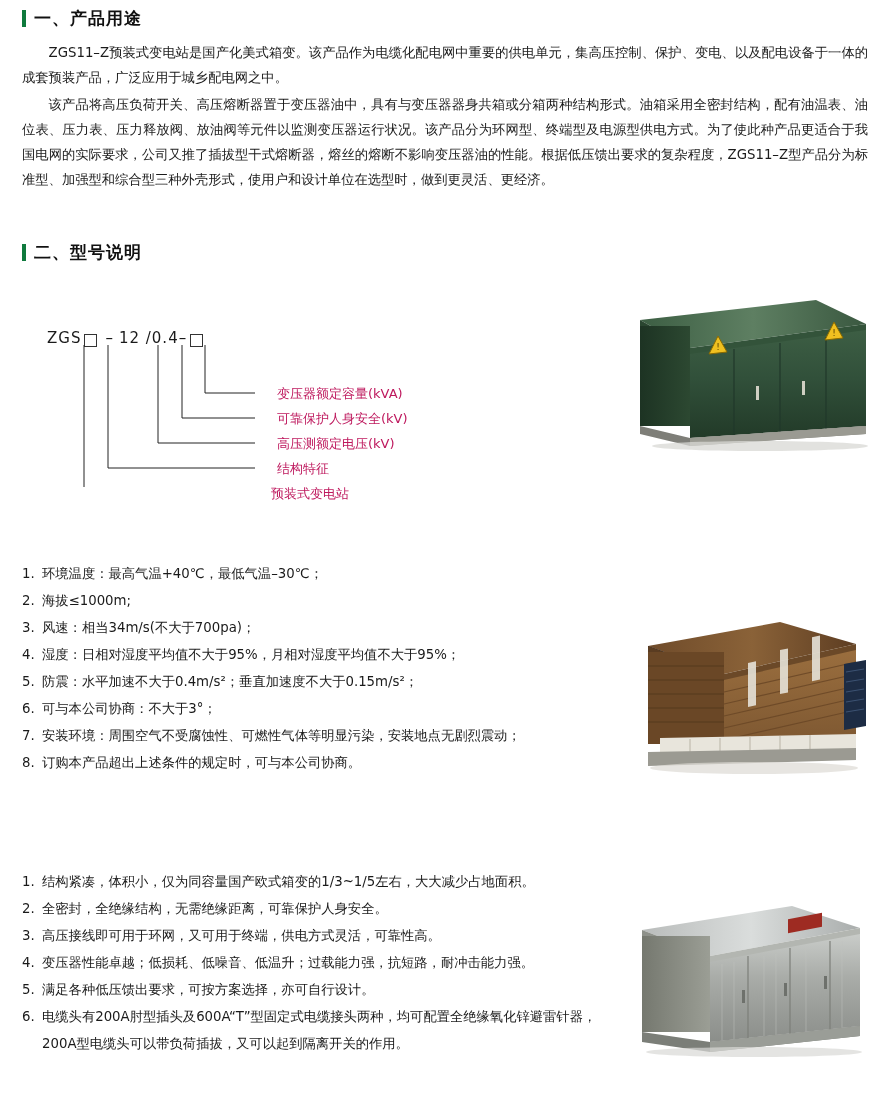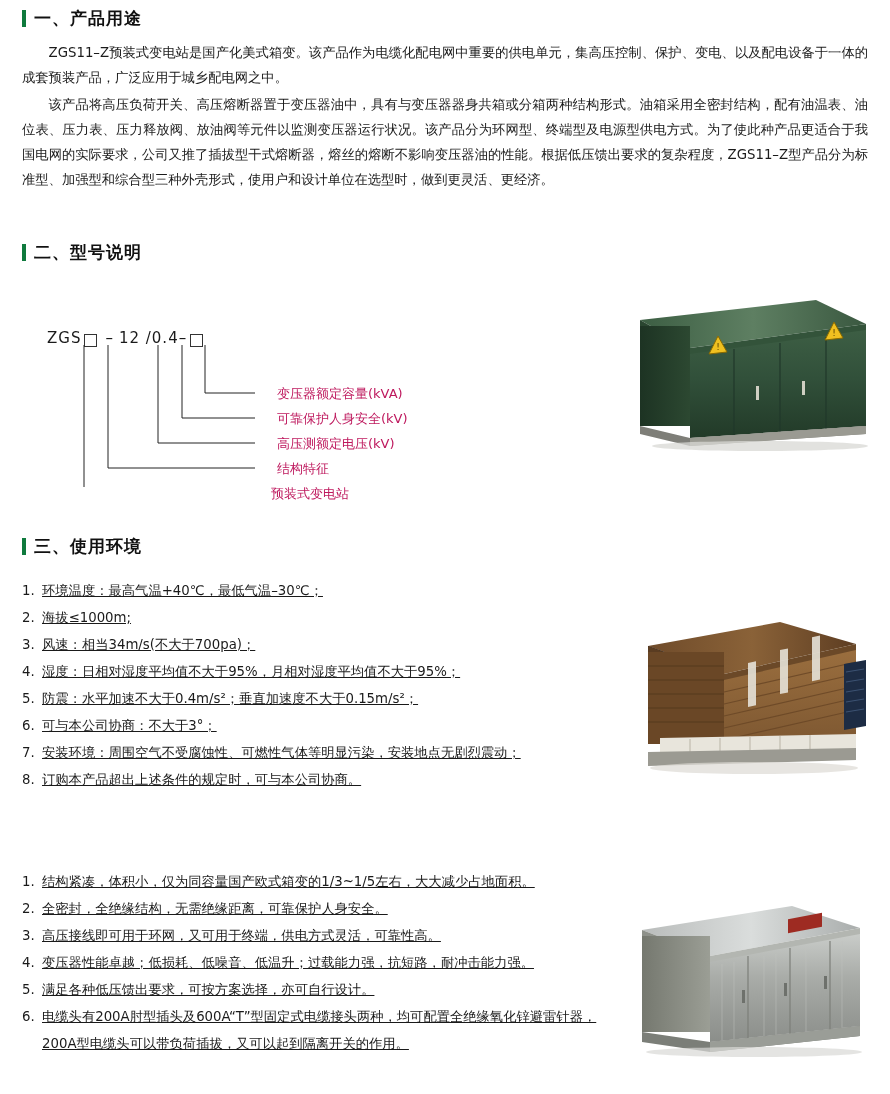--- a/index.html
+++ b/index.html
@@ -41,21 +41,21 @@
     text-align: justify;
     text-justify: inter-ideograph;
     color: #1a1a1a;
   }
   .indent { text-indent: 2em; }
 
   
   .numlist { font-size: 13.3px; line-height: 27px; }
   .numlist .li { display: flex; align-items: flex-start; }
   .numlist .num { width: 20px; flex: none; }
-  .numlist .body { flex: 1; text-decoration: underline; }
+  .numlist .body { flex: 1; }
 
   
   #sec1 { position: absolute; left: 22px; top: 10px; width: 846px; }
   #sec1 .section-head { margin-bottom: 6px; }
   #sec1 .para-wrap { width: 846px; }
 
   #sec2 { position: absolute; left: 22px; top: 244px; width: 846px; }
   #sec3 { position: absolute; left: 22px; top: 538px; width: 846px; }
   #sec4 { position: absolute; left: 22px; top: 846px; width: 846px; }
 
@@ -140,24 +140,20 @@
 
       <div class="leader-label" style="left:255px; top:98px;">变压器额定容量(kVA)</div>
       <div class="leader-label" style="left:255px; top:123px;">可靠保护人身安全(kV)</div>
       <div class="leader-label" style="left:255px; top:148px;text-align:right;">高压测额定电压(kV)</div>
       <div class="leader-label" style="left:255px; top:173px;">结构特征</div>
       <div class="leader-label" style="left:249px; top:198px;">预装式变电站</div>
     </div>
   </div>
 
   <div id="sec3">
-    <div class="section-head">
-      <span class="bar"></span>
-      <span class="txt">三、使用环境</span>
-    </div>
     <div class="numlist" style="margin-top:22px; width:610px;">
       <div class="li">
         <span class="num">1.</span>
         <span class="body">环境温度：最高气温+40℃，最低气温–30℃；</span>
       </div>
       <div class="li">
         <span class="num">2.</span>
         <span class="body">海拔≤1000m;</span>
       </div>
       <div class="li">

